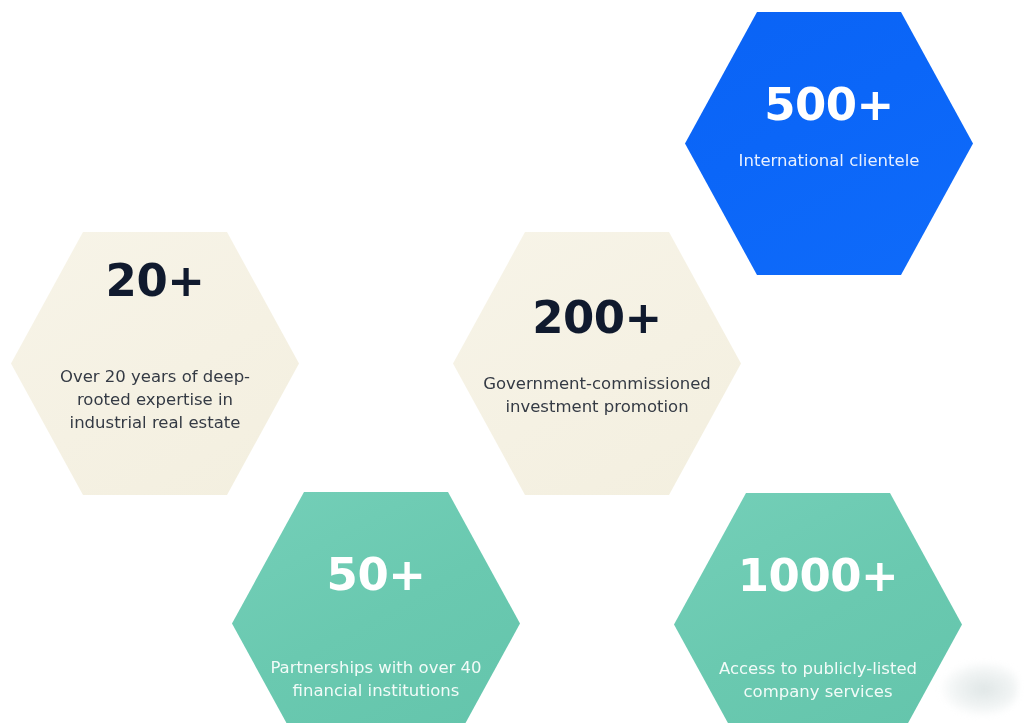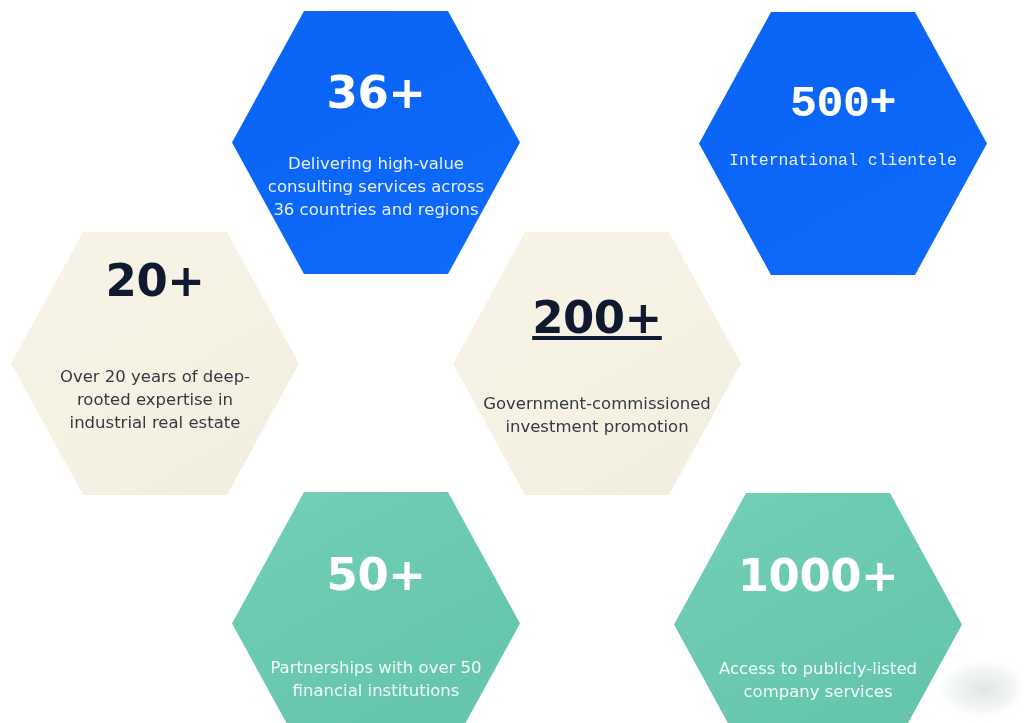--- a/index.html
+++ b/index.html
@@ -80,73 +80,69 @@
 
   .theme-green {
     background: linear-gradient(152deg, #74cfb8 0%, #6ac9b0 48%, #63c4ab 100%);
     margin-top: 32px;
   }
   .theme-green .hex-number { color: #ffffff; }
   .theme-green .hex-desc   { color: #f2fbf8; }
 
   
   .pos-36    { left: 232px; top: 11px; }
-  .pos-500   { left: 699px; top: 12px; font-family: Liberation Mono, monospace; }
+  .pos-500   { left: 685px; top: 12px; }
   .pos-20    { left: 11px;  top: 232px; }
   .pos-200   { left: 453px; top: 232px; }
   .pos-50    { left: 232px; top: 460px; }
   .pos-1000  { left: 674px; top: 461px; }
 
   
   .pos-36   .hex-number { margin-top: 59px; }
   .pos-36   .hex-desc   { margin-top: 38px; }
 
   .pos-500  .hex-number { margin-top: 70px; }
   .pos-500  .hex-desc   { margin-top: 23px; }
 
   .pos-20   .hex-number { margin-top: 26px; }
   .pos-20   .hex-desc   { margin-top: 63px; }
 
-  .pos-200  .hex-number { margin-top: 63px; text-decoration: underline; }
-  .pos-200  .hex-desc   { margin-top: 53px; width: 88%; }
+  .pos-200  .hex-number { margin-top: 63px; }
+  .pos-200  .hex-desc   { margin-top: 33px; width: 88%; }
 
   .pos-50   .hex-number { margin-top: 60px; }
   .pos-50   .hex-desc   { margin-top: 60px; width: 86%; }
 
   .pos-1000 .hex-number { margin-top: 60px; }
   .pos-1000 .hex-desc   { margin-top: 60px; width: 86%; }
 </style>
 </head>
 <body>
 
 <div id="infographic">
 
-  <div class="hex theme-blue pos-36">
-    <div class="hex-number">36+</div>
-    <div class="hex-desc">Delivering high-value consulting services across 36 countries and regions</div>
-  </div>
 
   <div class="hex theme-blue pos-500">
     <div class="hex-number">500+</div>
     <div class="hex-desc">International clientele</div>
   </div>
 
   <div class="hex theme-cream pos-20">
     <div class="hex-number">20+</div>
     <div class="hex-desc">Over 20 years of deep-rooted expertise in industrial real estate</div>
   </div>
 
   <div class="hex theme-cream pos-200">
     <div class="hex-number">200+</div>
     <div class="hex-desc">Government-commissioned investment promotion</div>
   </div>
 
   <div class="hex theme-green pos-50">
     <div class="hex-number">50+</div>
-    <div class="hex-desc">Partnerships with over 50 financial institutions</div>
+    <div class="hex-desc">Partnerships with over 40 financial institutions</div>
   </div>
 
   <div class="hex theme-green pos-1000">
     <div class="hex-number">1000+</div>
     <div class="hex-desc">Access to publicly-listed company services</div>
   </div>
 
   <div class="watermark-smudge"></div>
 
 </div>

